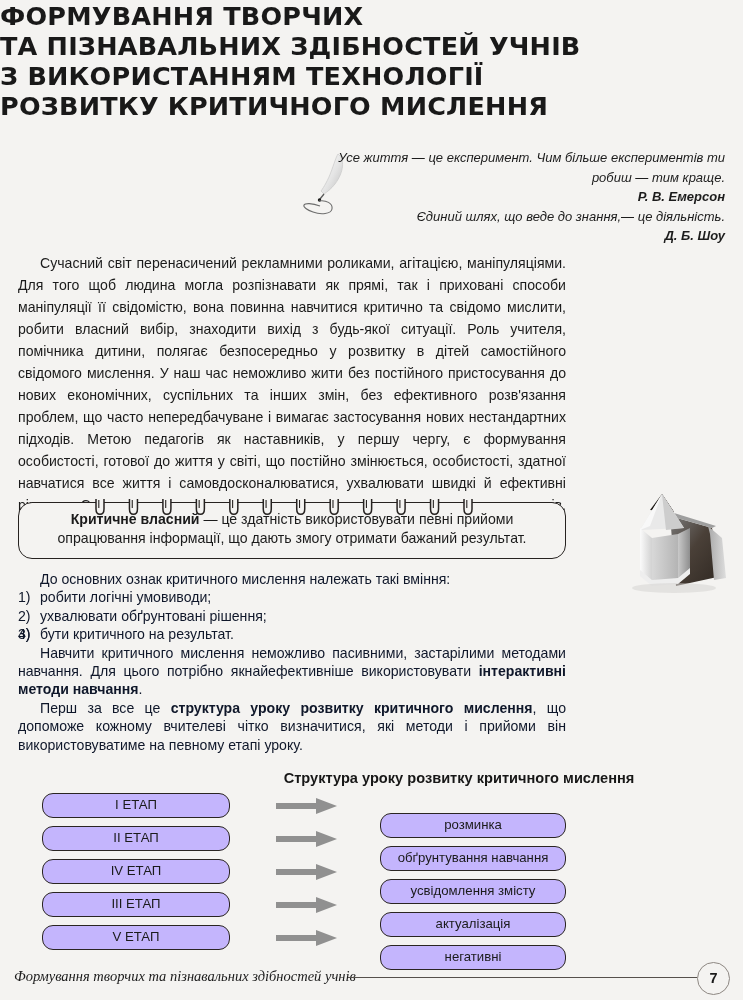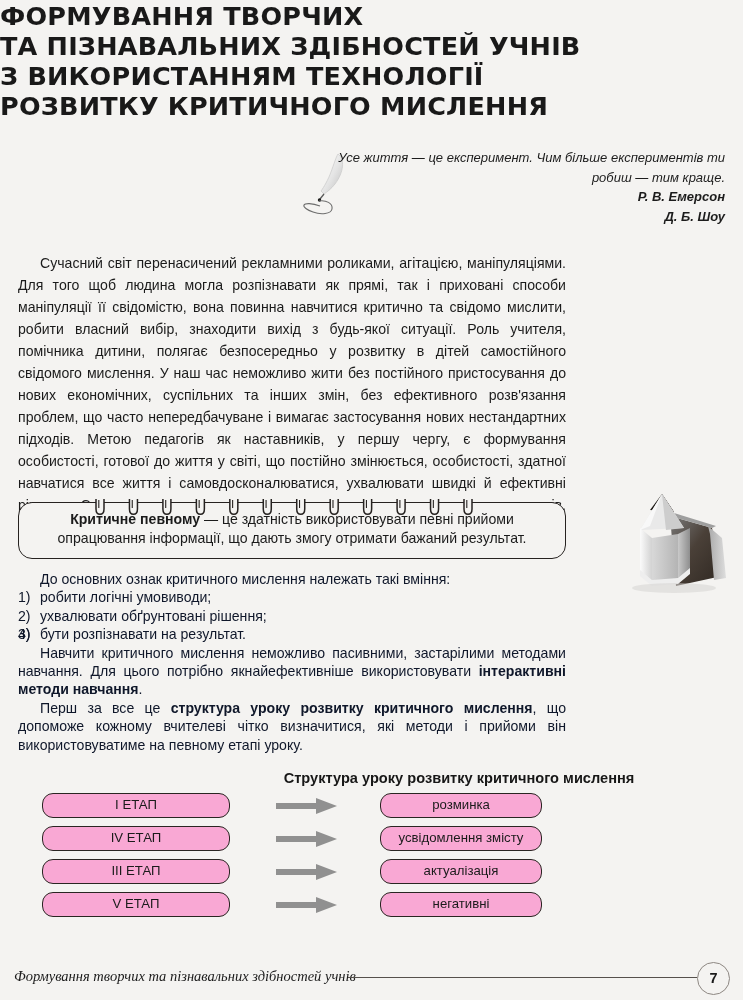--- a/index.html
+++ b/index.html
@@ -185,34 +185,35 @@
   }
   .diag-row {
     position: relative;
     height: 33px;
   }
   .stage-box {
     position: absolute;
     box-sizing: border-box;
     border: 1.7px solid #2a2522;
     border-radius: 11px;
-    background: #f9a8d4;
+    background: #c4b5fd;
     height: 25px;
     line-height: 22px;
     text-align: center;
     font-size: 13.2px;
     color: #1b1b1b;
   }
   .stage-left {
     left: 42px;
     width: 188px;
   }
   .stage-right {
     left: 380px;
-    width: 162px;
+    width: 186px;
+    margin-top: 20px;
   }
   .arrow {
     position: absolute;
     left: 276px;
     top: 4px;
     width: 62px;
     height: 18px;
   }
 
   
@@ -279,31 +280,32 @@
     </defs>
     <path d="M38 4 C45 9 44 22 35 34 C31 39 27 42 24 44 L21 41 C24 37 28 30 31 22 C34 14 36 7 38 4 Z" fill="url(#qg)" stroke="#c9c9c9" stroke-width="0.7"></path>
     <path d="M24 44 L20 49" stroke="#5a5a5a" stroke-width="1.3" fill="none"></path>
     <circle cx="19.5" cy="50" r="1.7" fill="#1d1d1d"></circle>
     <path d="M19 51 C26 50 33 53 32 59 C31 64 21 65 13 62 C7 60 3 57 4 55 C5 53 12 53 20 56" stroke="#6d6d6d" stroke-width="1.1" fill="none"></path>
   </svg>
 
   <div class="epigraph">
     <span class="quote">Усе життя — це експеримент. Чим більше експериментів ти робиш — тим краще.</span>
     <span class="author">Р. В. Емерсон</span>
+    <span class="quote">Єдиний шлях, що веде до знання,— це діяльність.</span>
     <span class="author">Д. Б. Шоу</span>
   </div>
 
   <div class="body-text">
     <p>Сучасний світ перенасичений рекламними роликами, агітацією, маніпуляціями. Для того щоб людина могла розпізнавати як прямі, так і приховані способи маніпуляції її свідомістю, вона повинна навчитися критично та свідомо мислити, робити власний вибір, знаходити вихід з будь-якої ситуації. Роль учителя, помічника дитини, полягає безпосередньо у розвитку в дітей самостійного свідомого мислення. У наш час неможливо жити без постійного пристосування до нових економічних, суспільних та інших змін, без ефективного розв'язання проблем, що часто непередбачуване і вимагає застосування нових нестандартних підходів. Метою педагогів як наставників, у першу чергу, є формування особистості, готової до життя у світі, що постійно змінюється, особистості, здатної навчатися все життя і самовдосконалюватися, ухвалювати швидкі й ефективні рішення. Саме розвинене критичне мислення, на мою думку, може навчити учнів, спостерігати, аналізувати, пояснювати.</p>
   </div>
 
   <div class="def-wrap">
     <div class="def-box"></div>
     <div class="def-text">
-      <b>Критичне певному</b><span> — це здатність використовувати певні прийоми опрацювання інформації, що дають змогу отримати бажаний результат.</span>
+      <b>Критичне власний</b><span> — це здатність використовувати певні прийоми опрацювання інформації, що дають змогу отримати бажаний результат.</span>
     </div>
     <svg class="rings" viewBox="0 0 548 22" preserveAspectRatio="none">
       <g id="ring-group">
           <path d="M78 2 L78 12 C78 19, 86 19, 86 12 L86 2" fill="#f4f3f1" stroke="#262220" stroke-width="1.5"></path>
           <path d="M80.8 3 L80.8 11" stroke="#262220" stroke-width="1.1" fill="none"></path>
           <path d="M111.45454545454545 2 L111.45454545454545 12 C111.45454545454545 19, 119.45454545454545 19, 119.45454545454545 12 L119.45454545454545 2" fill="#f4f3f1" stroke="#262220" stroke-width="1.5"></path>
           <path d="M114.25454545454545 3 L114.25454545454545 11" stroke="#262220" stroke-width="1.1" fill="none"></path>
           <path d="M144.9090909090909 2 L144.9090909090909 12 C144.9090909090909 19, 152.9090909090909 19, 152.9090909090909 12 L152.9090909090909 2" fill="#f4f3f1" stroke="#262220" stroke-width="1.5"></path>
           <path d="M147.70909090909092 3 L147.70909090909092 11" stroke="#262220" stroke-width="1.1" fill="none"></path>
           <path d="M178.36363636363637 2 L178.36363636363637 12 C178.36363636363637 19, 186.36363636363637 19, 186.36363636363637 12 L186.36363636363637 2" fill="#f4f3f1" stroke="#262220" stroke-width="1.5"></path>
@@ -380,39 +382,46 @@
       <li>
         <span class="marker">1)</span><span>робити логічні умовиводи;</span>
       </li>
       <li>
         <span class="marker">2)</span><span>ухвалювати обґрунтовані рішення;</span>
       </li>
       <li>
         <span class="marker">3)</span>
       </li>
       <li>
-        <span class="marker">4)</span><span>бути розпізнавати на результат.</span>
+        <span class="marker">4)</span><span>бути критичного на результат.</span>
       </li>
     </ul>
     <p><span>Навчити критичного мислення неможливо пасивними, застарілими методами навчання. Для цього потрібно якнайефективніше використовувати </span><b>інтерактивні методи навчання</b><span>.</span></p>
     <p><span>Перш за все це </span><b>структура уроку розвитку критичного мислення</b><span>, що допоможе кожному вчителеві чітко визначитися, які методи і прийоми він використовуватиме на певному етапі уроку.</span></p>
   </div>
 
   <div class="diagram-title">Структура уроку розвитку критичного мислення</div>
 
   <div class="diagram">
 
     <div class="diag-row">
       <div class="stage-box stage-left">I ЕТАП</div>
       <svg class="arrow" viewBox="0 0 62 18">
         <path d="M0 6 L40 6 L40 1 L61 9 L40 17 L40 12 L0 12 Z" fill="#909090"></path>
       </svg>
       <div class="stage-box stage-right">розминка</div>
     </div>
 
+    <div class="diag-row">
+      <div class="stage-box stage-left">II ЕТАП</div>
+      <svg class="arrow" viewBox="0 0 62 18">
+        <path d="M0 6 L40 6 L40 1 L61 9 L40 17 L40 12 L0 12 Z" fill="#909090"></path>
+      </svg>
+      <div class="stage-box stage-right">обґрунтування навчання</div>
+    </div>
 
     <div class="diag-row">
       <div class="stage-box stage-left">IV ЕТАП</div>
       <svg class="arrow" viewBox="0 0 62 18">
         <path d="M0 6 L40 6 L40 1 L61 9 L40 17 L40 12 L0 12 Z" fill="#909090"></path>
       </svg>
       <div class="stage-box stage-right">усвідомлення змісту</div>
     </div>
 
     <div class="diag-row">

